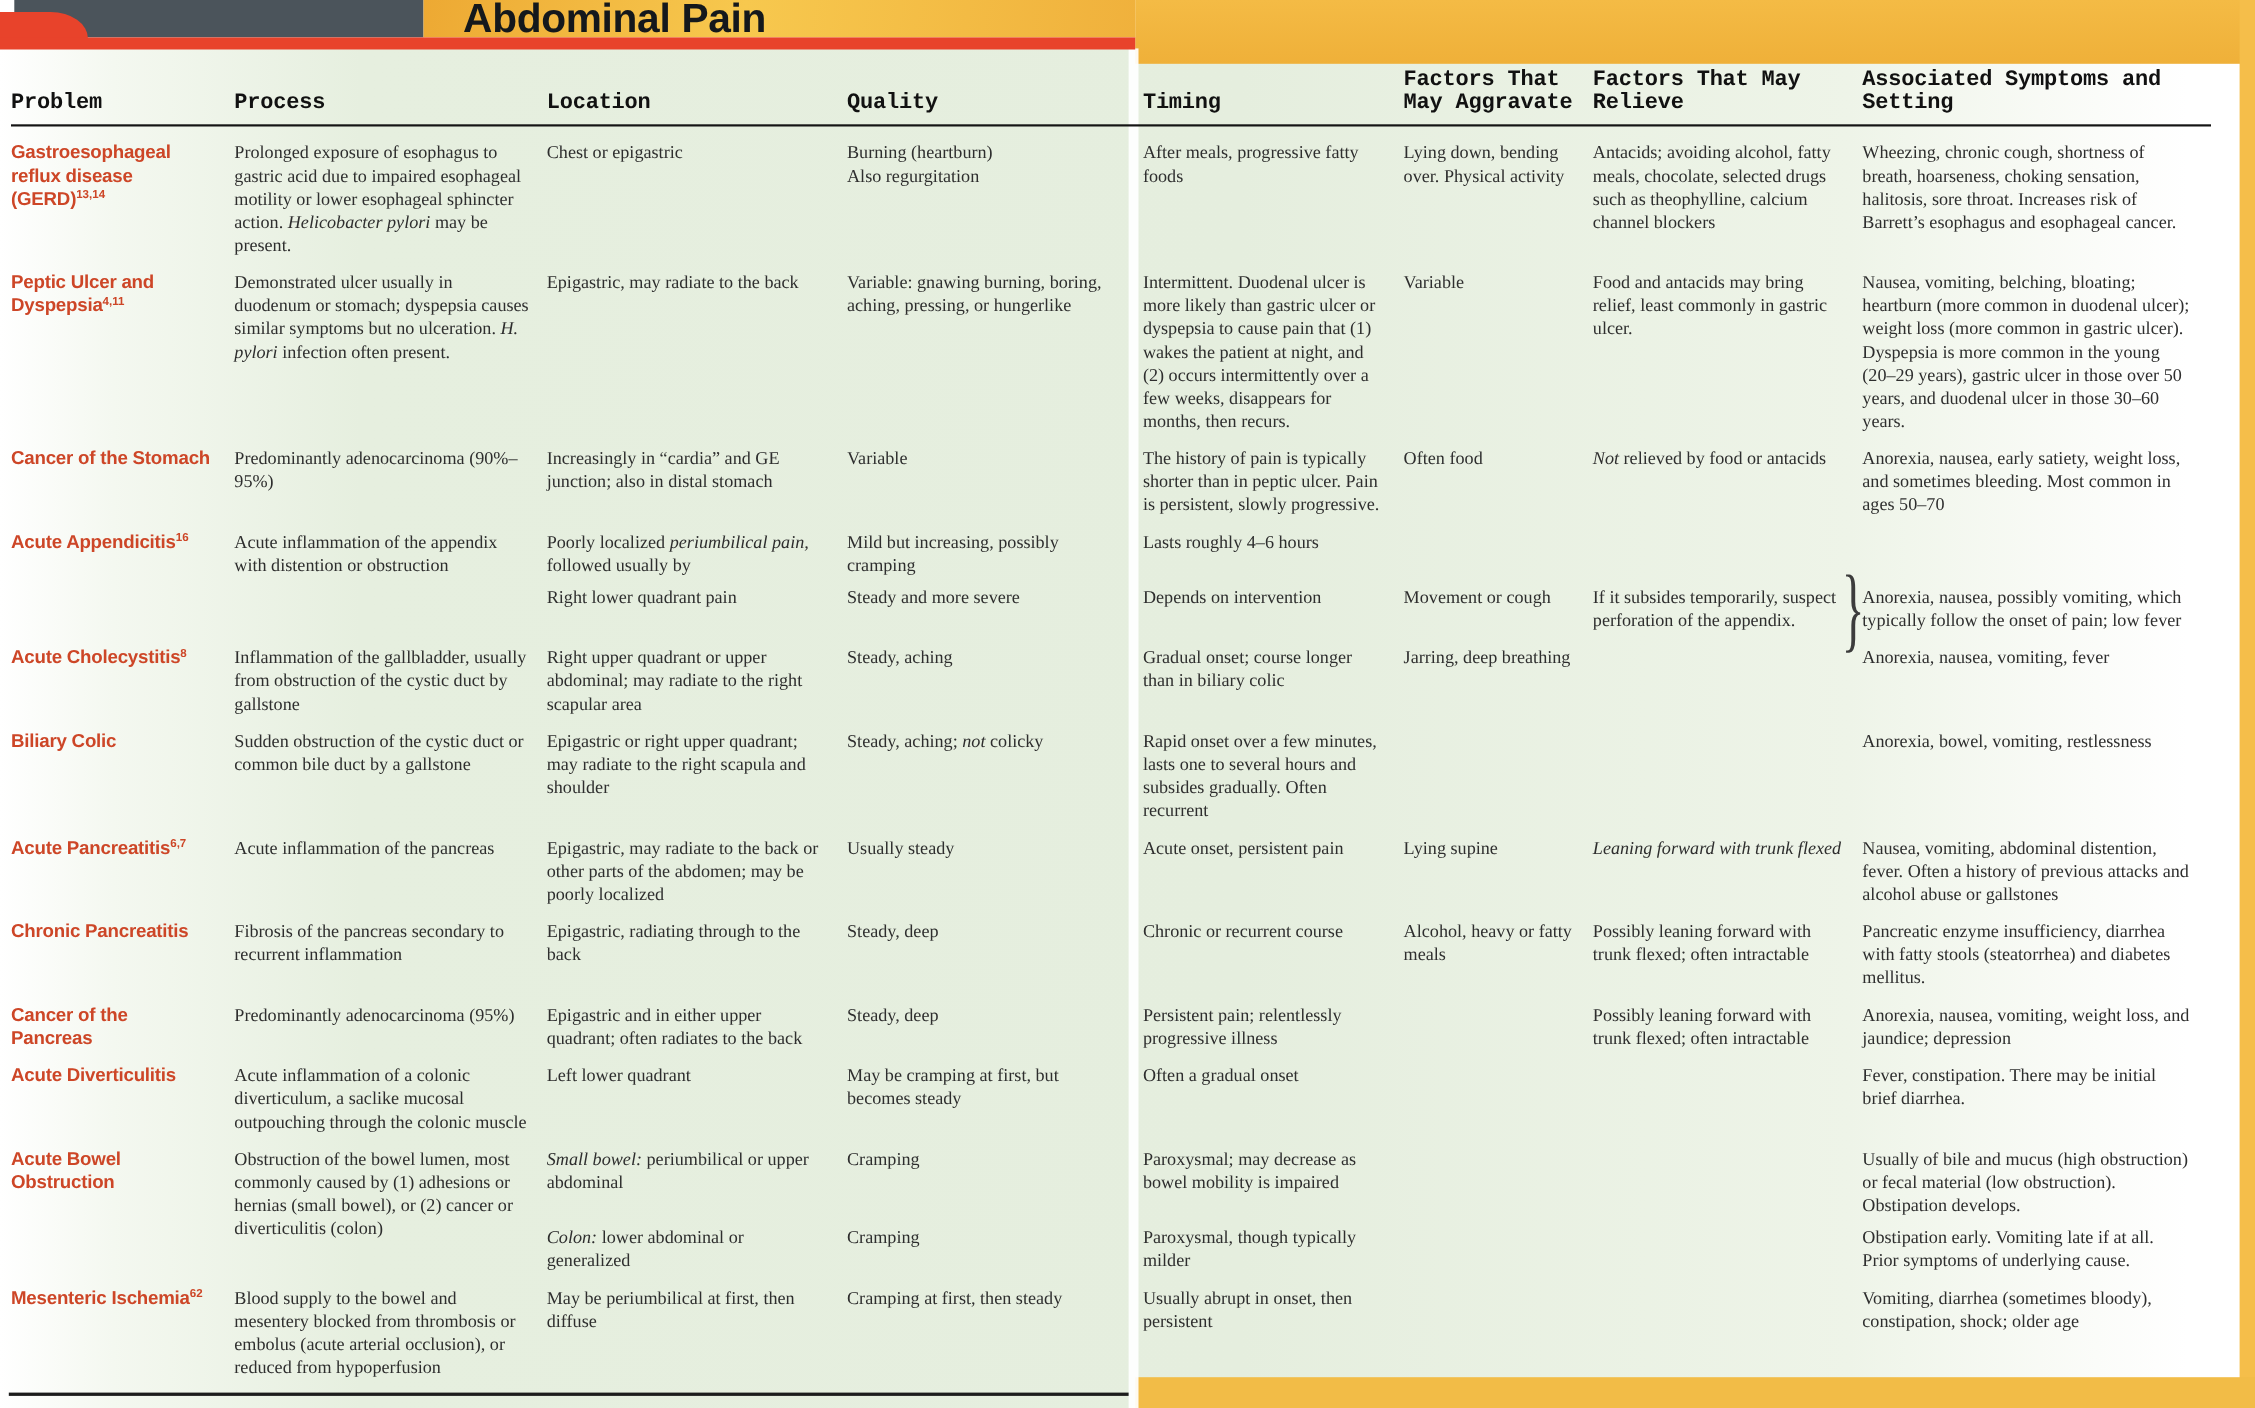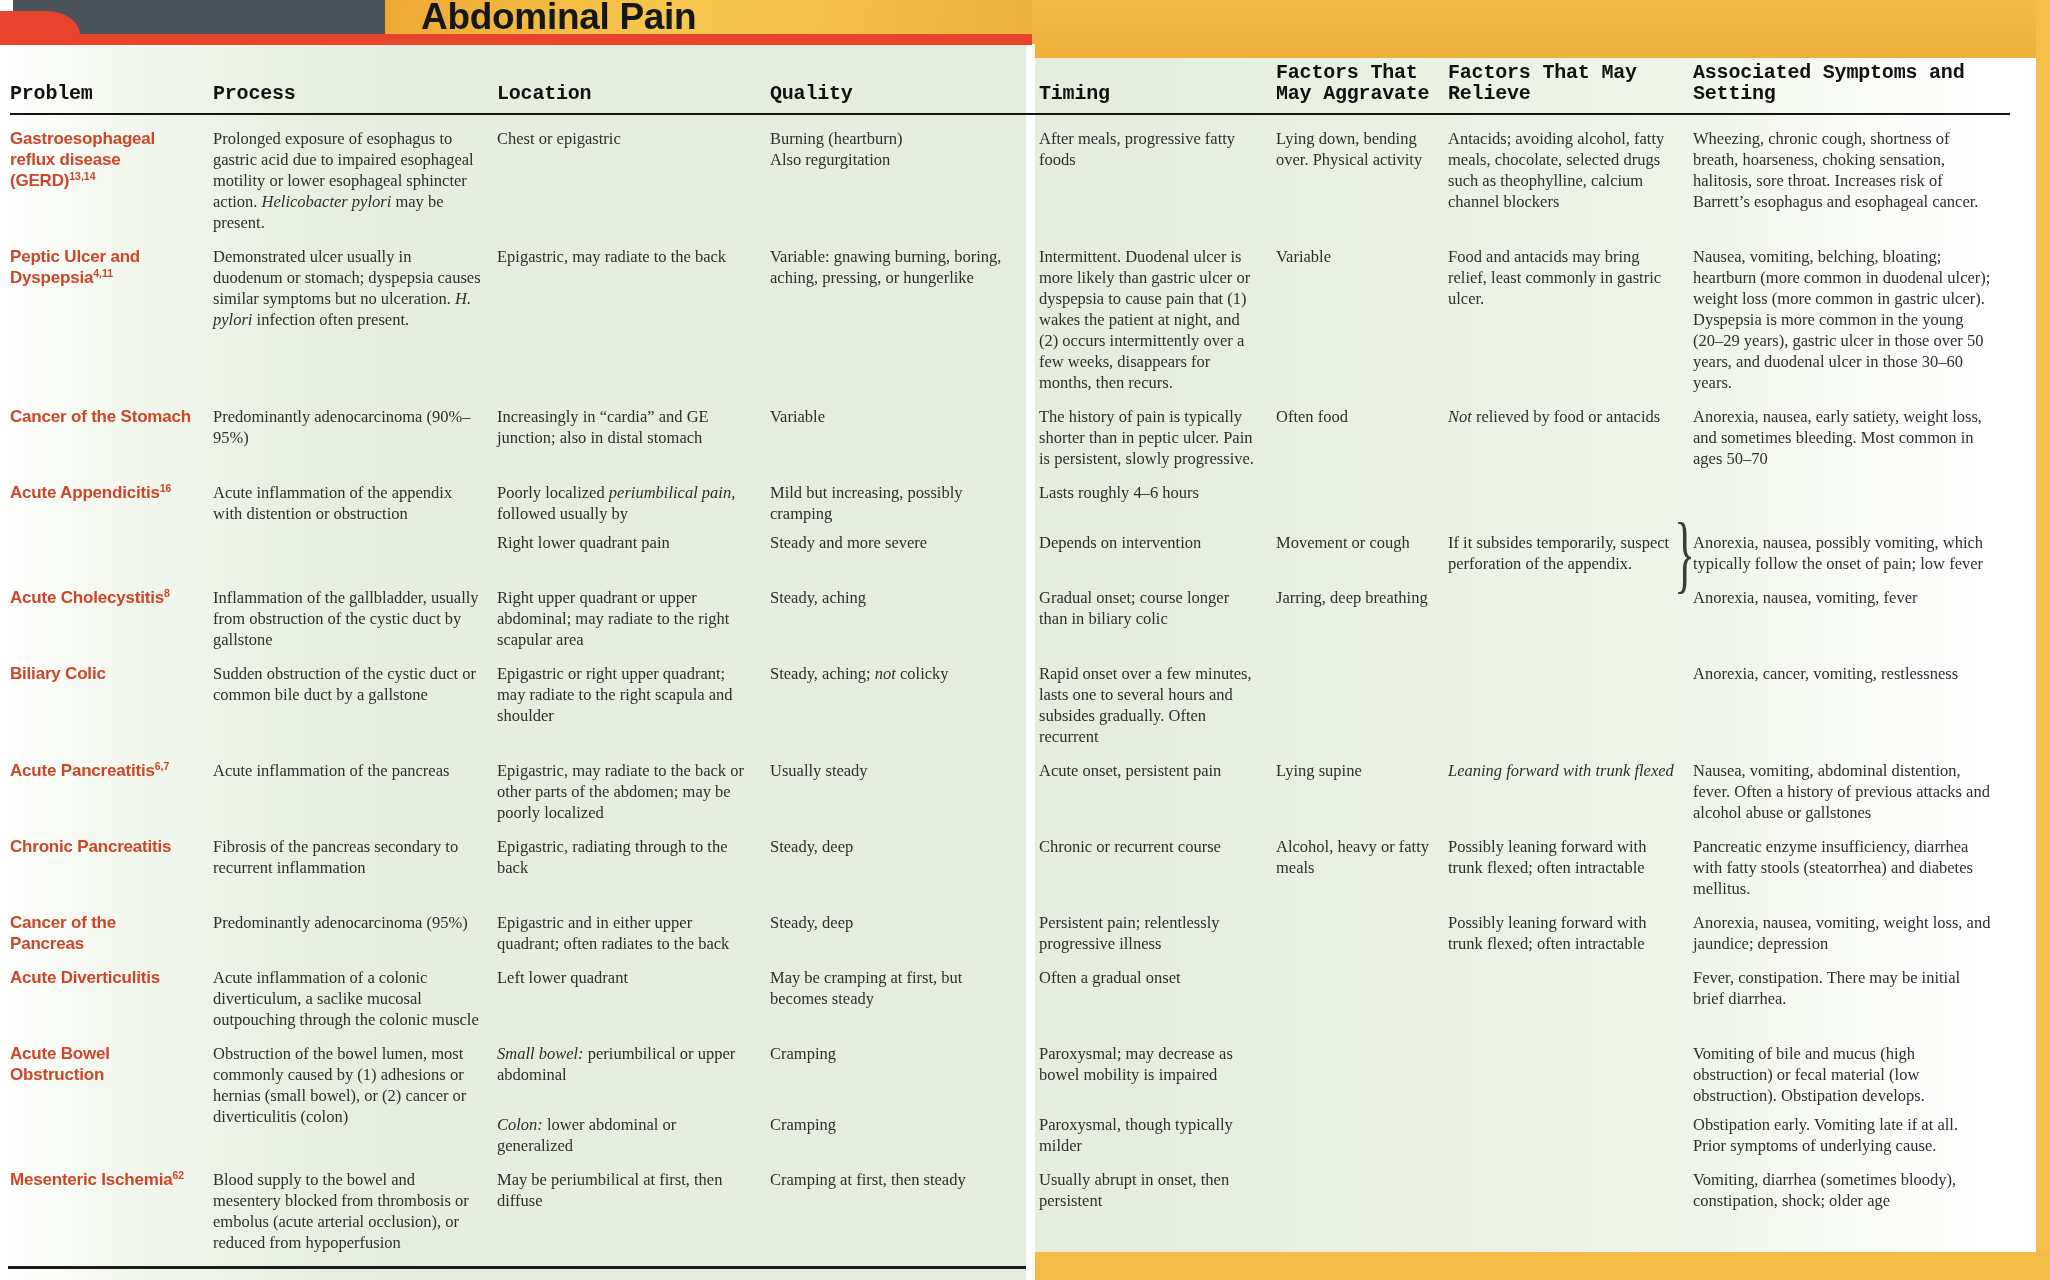--- a/index.html
+++ b/index.html
@@ -146,21 +146,21 @@
         <div class="cell cell-timing" style="grid-area: 1 / 5;">Gradual onset; course longer than in biliary colic</div>
         <div class="cell cell-aggravate" style="grid-area: 1 / 6;">Jarring, deep breathing</div>
         <div class="cell cell-associated" style="grid-area: 1 / 8;">Anorexia, nausea, vomiting, fever</div>
       </div>
       <div class="tgrid trow">
         <div class="cell cell-problem" style="grid-area: 1 / 1 / span 1;"><span>Biliary Colic</span></div>
         <div class="cell cell-process" style="grid-area: 1 / 2 / span 1;"><span>Sudden obstruction of the cystic duct or common bile duct by a gallstone</span></div>
         <div class="cell cell-location" style="grid-area: 1 / 3;">Epigastric or right upper quadrant; may radiate to the right scapula and shoulder</div>
         <div class="cell cell-quality" style="grid-area: 1 / 4;"><span>Steady, aching; </span><i>not</i><span> colicky</span></div>
         <div class="cell cell-timing" style="grid-area: 1 / 5;">Rapid onset over a few minutes, lasts one to several hours and subsides gradually. Often recurrent</div>
-        <div class="cell cell-associated" style="grid-area: 1 / 8;">Anorexia, cancer, vomiting, restlessness</div>
+        <div class="cell cell-associated" style="grid-area: 1 / 8;">Anorexia, bowel, vomiting, restlessness</div>
       </div>
       <div class="tgrid trow">
         <div class="cell cell-problem" style="grid-area: 1 / 1 / span 1;"><span>Acute Pancreatitis</span><sup>6,7</sup></div>
         <div class="cell cell-process" style="grid-area: 1 / 2 / span 1;"><span>Acute inflammation of the pancreas</span></div>
         <div class="cell cell-location" style="grid-area: 1 / 3;">Epigastric, may radiate to the back or other parts of the abdomen; may be poorly localized</div>
         <div class="cell cell-quality" style="grid-area: 1 / 4;">Usually steady</div>
         <div class="cell cell-timing" style="grid-area: 1 / 5;">Acute onset, persistent pain</div>
         <div class="cell cell-aggravate" style="grid-area: 1 / 6;">Lying supine</div>
         <div class="cell cell-relieve" style="grid-area: 1 / 7; font-style: italic;">Leaning forward with trunk flexed</div>
         <div class="cell cell-associated" style="grid-area: 1 / 8;">Nausea, vomiting, abdominal distention, fever. Often a history of previous attacks and alcohol abuse or gallstones</div>
@@ -193,21 +193,21 @@
         <div class="cell cell-timing" style="grid-area: 1 / 5;">Often a gradual onset</div>
         <div class="cell cell-associated" style="grid-area: 1 / 8;">Fever, constipation. There may be initial brief diarrhea.</div>
       </div>
       <div class="tgrid trow">
         <div class="cell cell-problem" style="grid-area: 1 / 1 / span 2;"><span>Acute Bowel
 Obstruction</span></div>
         <div class="cell cell-process" style="grid-area: 1 / 2 / span 2;"><span>Obstruction of the bowel lumen, most commonly caused by (1) adhesions or hernias (small bowel), or (2) cancer or diverticulitis (colon)</span></div>
         <div class="cell cell-location" style="grid-area: 1 / 3;"><i>Small bowel:</i><span> periumbilical or upper abdominal</span></div>
         <div class="cell cell-quality" style="grid-area: 1 / 4;">Cramping</div>
         <div class="cell cell-timing" style="grid-area: 1 / 5;">Paroxysmal; may decrease as bowel mobility is impaired</div>
-        <div class="cell cell-associated" style="grid-area: 1 / 8;">Vomiting of bile and mucus (high obstruction) or fecal material (low obstruction). Obstipation develops.</div>
+        <div class="cell cell-associated" style="grid-area: 1 / 8;">Usually of bile and mucus (high obstruction) or fecal material (low obstruction). Obstipation develops.</div>
         <div class="cell cell-location" style="grid-area: 2 / 3;"><i>Colon:</i><span> lower abdominal or generalized</span></div>
         <div class="cell cell-quality" style="grid-area: 2 / 4;">Cramping</div>
         <div class="cell cell-timing" style="grid-area: 2 / 5;">Paroxysmal, though typically milder</div>
         <div class="cell cell-associated" style="grid-area: 2 / 8;">Obstipation early. Vomiting late if at all. Prior symptoms of underlying cause.</div>
       </div>
       <div class="tgrid trow">
         <div class="cell cell-problem" style="grid-area: 1 / 1 / span 1;"><span>Mesenteric Ischemia</span><sup>62</sup></div>
         <div class="cell cell-process" style="grid-area: 1 / 2 / span 1;"><span>Blood supply to the bowel and mesentery blocked from thrombosis or embolus (acute arterial occlusion), or reduced from hypoperfusion</span></div>
         <div class="cell cell-location" style="grid-area: 1 / 3;">May be periumbilical at first, then diffuse</div>
         <div class="cell cell-quality" style="grid-area: 1 / 4;">Cramping at first, then steady</div>

